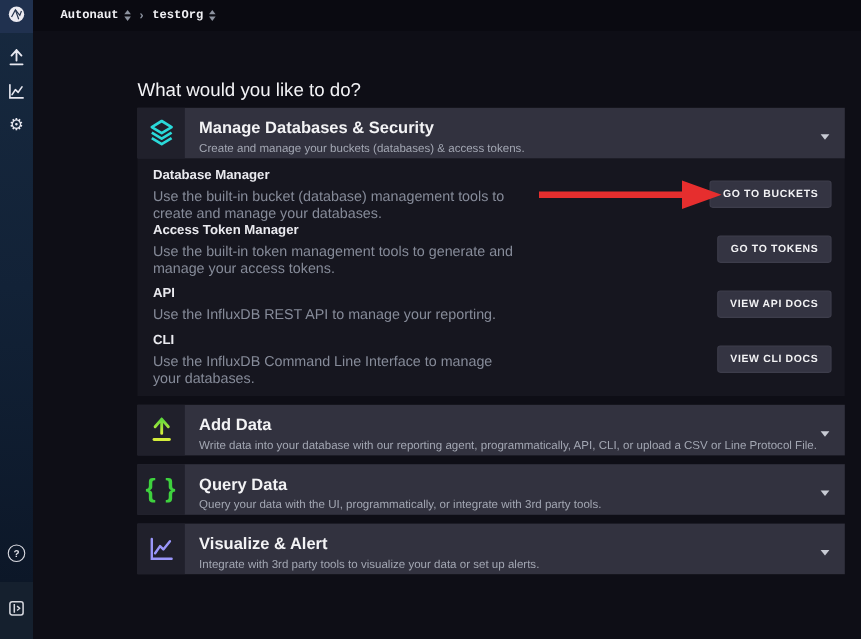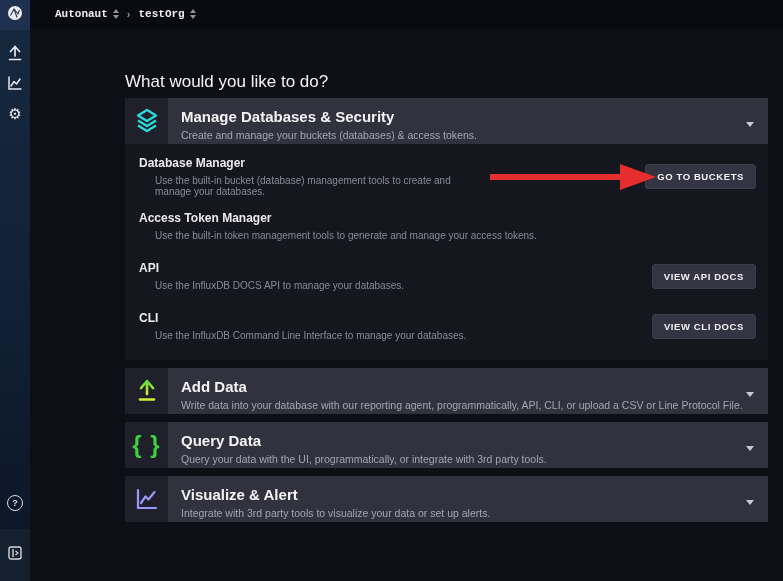--- a/index.html
+++ b/index.html
@@ -44,21 +44,21 @@
   .sec-title{font-size:15px;font-weight:bold;color:#f3f3f5;}
   .sec-desc{font-size:10.5px;color:#a2a6b2;margin-top:4px;}
   .sec-caret{position:absolute;right:14px;top:24px;width:0;height:0;
     border-left:4px solid transparent;border-right:4px solid transparent;border-top:5px solid #c8cbd4;}
   .braces{font-size:24px;font-weight:bold;color:#3ed13e;letter-spacing:1px;line-height:1;}
 
   .sec-body{background:#16161f;padding:7px 0 9px 0;}
   .item{display:flex;align-items:center;min-height:50px;padding:0 12px 0 14px;position:relative;}
   .item-text{flex:1;padding-right:180px;}
   .item-title{font-size:12px;font-weight:bold;color:#eaeaef;}
-  .item-desc{font-size:10px;color:#868b99;margin-top:5px;margin-left:16px;}
+  .item-desc{font-size:13px;color:#868b99;margin-top:5px;}
   .btn{background:#343442;color:#f3f3f5;font-size:9.5px;font-weight:bold;letter-spacing:0.6px;
     padding:6px 11px;border:1px solid #3d3d4b;border-radius:3px;white-space:nowrap;cursor:pointer;
     font-family:"Liberation Sans",sans-serif;}
   .annotation-arrow{position:absolute;right:110px;top:11px;pointer-events:none;}
 </style>
 </head>
 <body>
 
 <div class="screen">
 
@@ -161,26 +161,27 @@
             </svg>
           </span>
           <button class="btn">GO TO BUCKETS</button>
         </div>
 
         <div class="item">
           <div class="item-text">
             <div class="item-title">Access Token Manager</div>
             <div class="item-desc">Use the built-in token management tools to generate and manage your access tokens.</div>
           </div>
+          <button class="btn">GO TO TOKENS</button>
         </div>
 
         <div class="item">
           <div class="item-text">
             <div class="item-title">API</div>
-            <div class="item-desc">Use the InfluxDB DOCS API to manage your databases.</div>
+            <div class="item-desc">Use the InfluxDB REST API to manage your reporting.</div>
           </div>
           <button class="btn">VIEW API DOCS</button>
         </div>
 
         <div class="item">
           <div class="item-text">
             <div class="item-title">CLI</div>
             <div class="item-desc">Use the InfluxDB Command Line Interface to manage your databases.</div>
           </div>
           <button class="btn">VIEW CLI DOCS</button>

